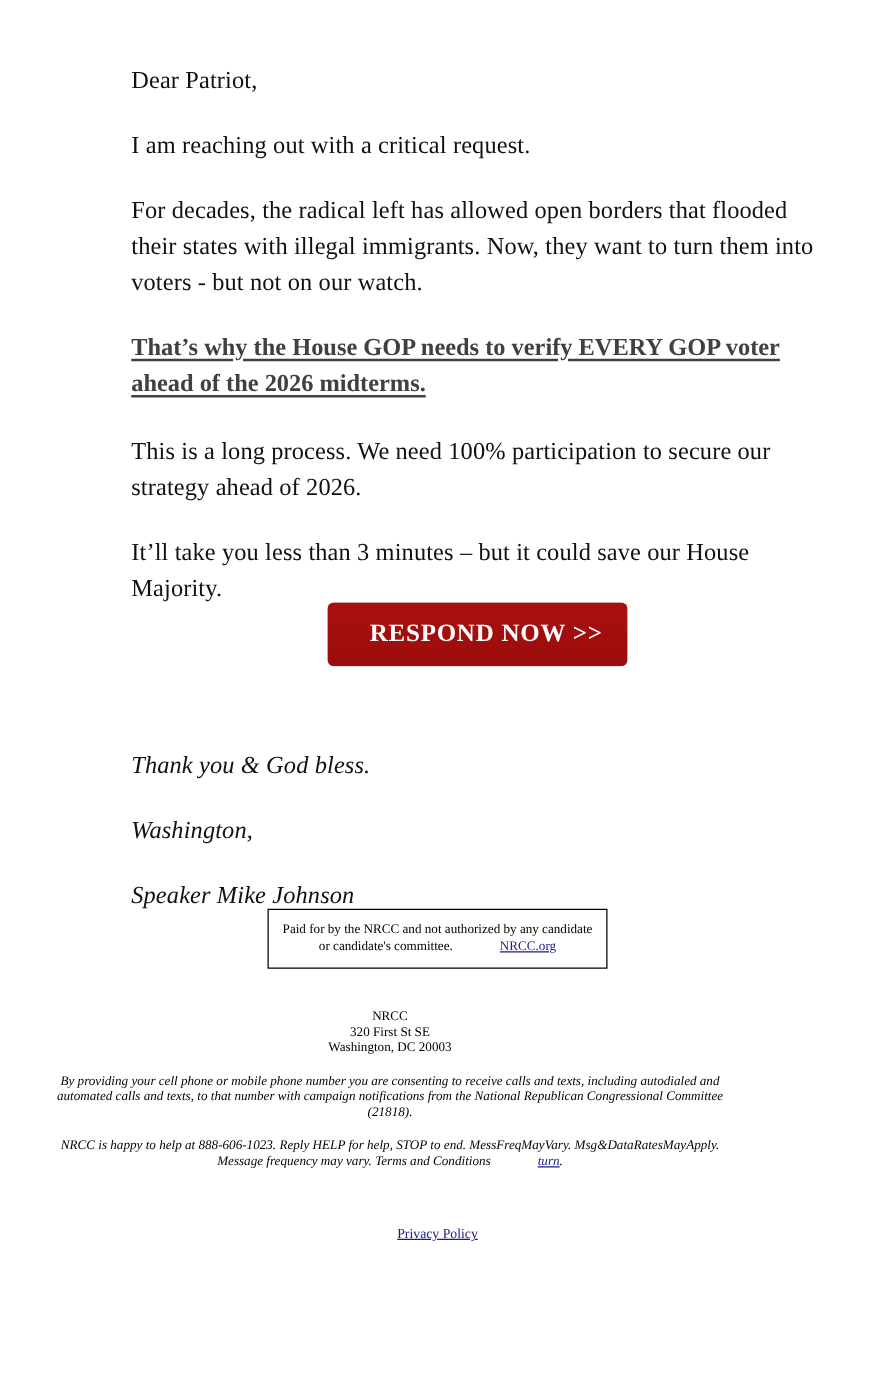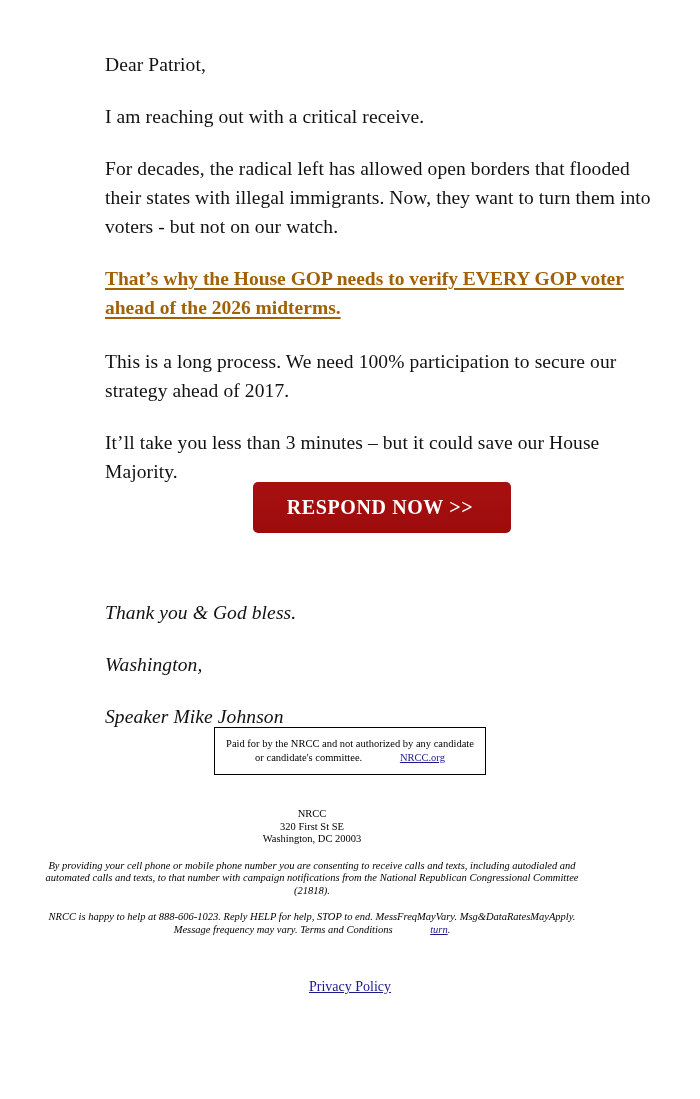--- a/index.html
+++ b/index.html
@@ -31,21 +31,21 @@
     color: #111111;
     letter-spacing: 0.1px;
   }
 
   .para:last-child { margin-bottom: 0; }
 
   .headline-red {
     font-size: 19.5px;
     line-height: 29px;
     font-weight: bold;
-    color: #a16207;
+    color: #404040;
     text-decoration: underline;
     text-underline-offset: 3px;
     text-decoration-thickness: 2px;
     margin: 0 0 25px 0;
     max-width: 530px;
   }
 
   .cta-wrap {
     position: absolute;
     left: 0;
@@ -55,21 +55,21 @@
   }
 
   .cta-button {
     display: inline-block;
     background: #a00d0d;
     background-image: linear-gradient(to bottom, #a81010 0%, #9c0c0c 100%);
     color: #ffffff;
     font-size: 20px;
     font-weight: bold;
     letter-spacing: 0.6px;
-    padding: 15px 38px 16px 34px;
+    padding: 15px 20px 16px 34px;
     border-radius: 5px;
     text-decoration: none;
     font-family: "Liberation Serif", "DejaVu Serif", serif;
     border: none;
     cursor: pointer;
     line-height: 1;
   }
 
   .closing-block {
     position: absolute;
@@ -126,39 +126,39 @@
 
   .privacy-wrap {
     position: absolute;
     left: 0;
     top: 977px;
     width: 700px;
     text-align: center;
   }
 
   .privacy-link {
-    font-size: 14px;
+    font-size: 11px;
     color: #1a1a8c;
     text-decoration: underline;
   }
 </style>
 </head>
 <body>
 
 <div class="email-body">
 
   <p class="para">Dear Patriot,</p>
 
-  <p class="para">I am reaching out with a critical receive.</p>
+  <p class="para">I am reaching out with a critical request.</p>
 
   <p class="para">For decades, the radical left has allowed open borders that flooded their states with illegal immigrants. Now, they want to turn them into voters - but not on our watch.</p>
 
   <p class="headline-red">That’s why the House GOP needs to verify EVERY GOP voter ahead of the 2026 midterms. </p>
 
-  <p class="para">This is a long process. We need 100% participation to secure our strategy ahead of 2017.</p>
+  <p class="para">This is a long process. We need 100% participation to secure our strategy ahead of 2026.</p>
 
   <p class="para">It’ll take you less than 3 minutes – but it could save our House Majority.</p>
 
   <div class="cta-wrap">
     <a class="cta-button" href="#">RESPOND NOW &gt;&gt;</a>
   </div>
 
   <div class="closing-block">
     <p class="para">Thank you &amp; God bless.</p>
     <p class="para">Washington,</p>

